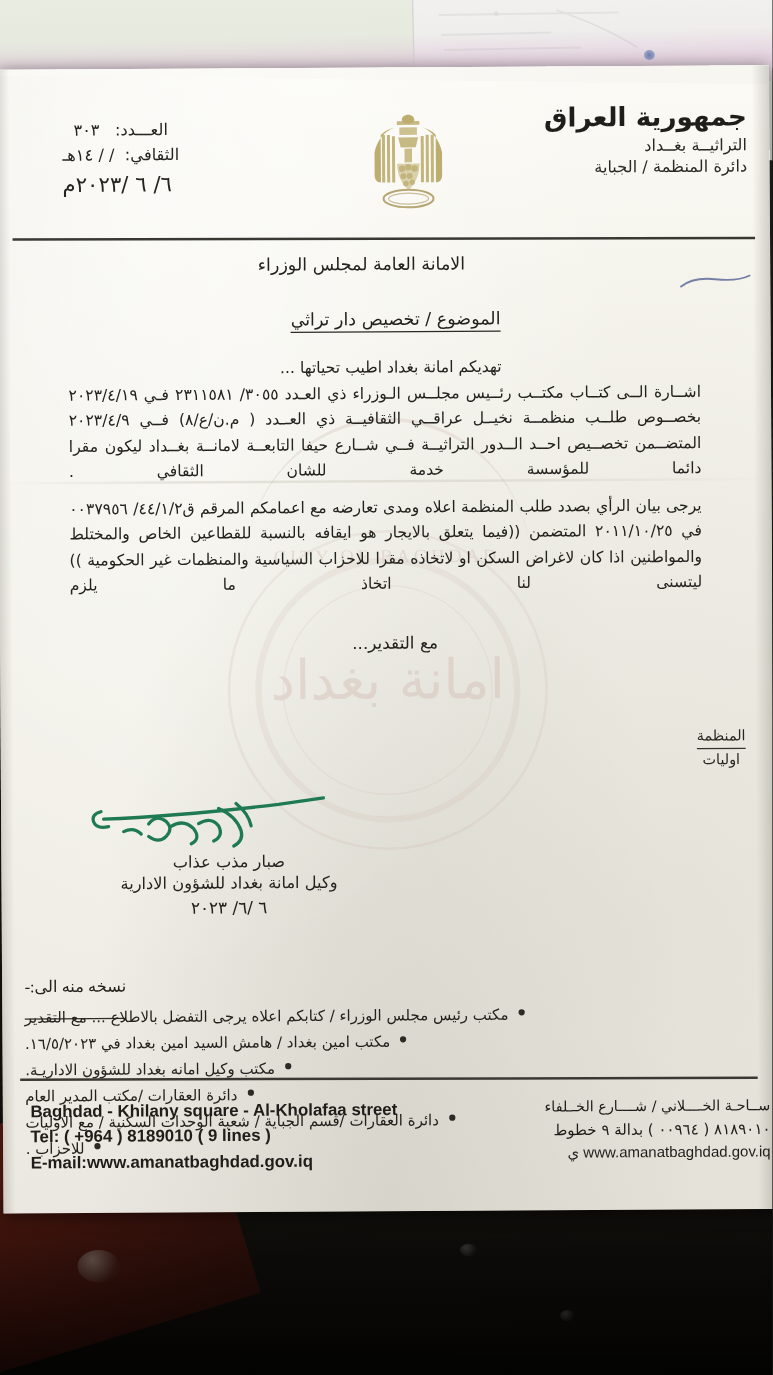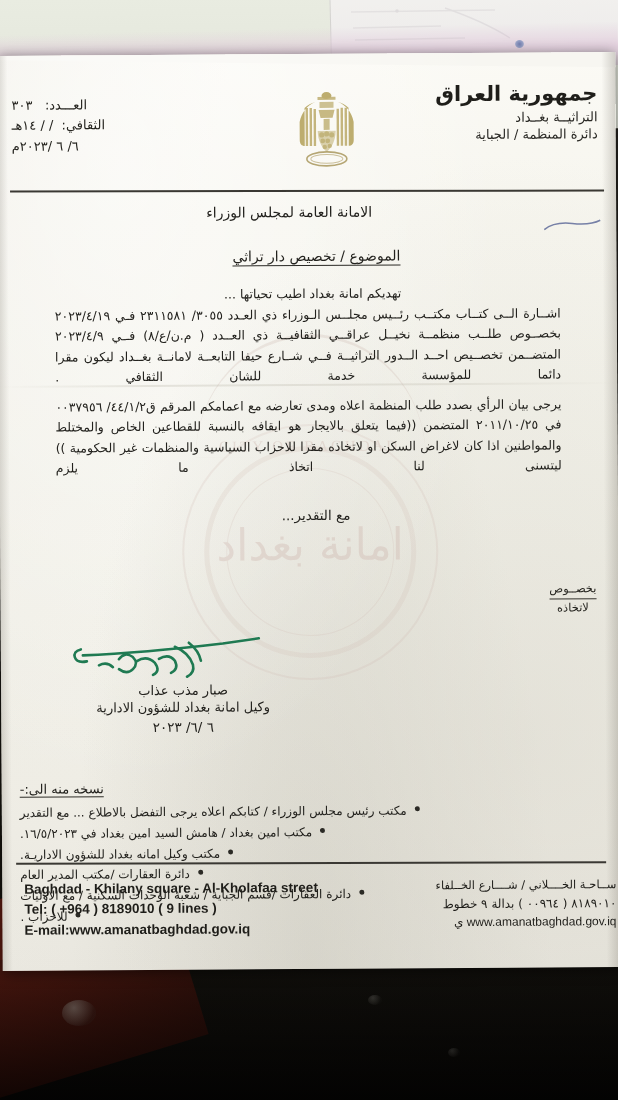--- a/index.html
+++ b/index.html
@@ -200,32 +200,32 @@
     position: absolute;
     left: 296px; top: 14px;
     width: 66px; height: 84px;
     opacity: .92;
   }
 
   .hdr-left {
     position: absolute;
     left: 14px; top: 22px;
     direction: rtl;
-    text-align: left;
+    text-align: center;
     width: 170px;
     color: #25241f;
   }
   .hdr-field {
     font-size: 13px;
     line-height: 1.55;
     white-space: nowrap;
   }
   .hdr-field .lbl { letter-spacing: 1px; }
   .hdr-date2 {
-    font-size: 13px;
+    font-size: 17px;
     line-height: 1.5;
     direction: rtl;
     margin-top: 1px;
     padding-right: 6px;
   }
   .rule-top {
     position: absolute;
     left: 12px; top: 118px;
     width: 594px;
     height: 0;
@@ -340,21 +340,22 @@
     color: #23221e;
   }
   .dist-title {
     text-align: left;
     padding-left: 18px;
     font-size: 13px;
     margin-bottom: 6px;
   }
   .dist-title span {
     border-bottom: 1px solid #2e2d28;
-    padding-bottom: 0;
+    padding-bottom: 18px;
+    font-family: Liberation Serif, serif;
   }
   .dist ul {
     list-style: none;
     margin: 0;
     padding: 0 30px 0 18px;
   }
   .dist li {
     font-size: 12px;
     line-height: 1.72;
     text-align: left;
@@ -529,22 +530,22 @@
       </div>
 
       <div class="greeting">تهديكم امانة بغداد اطيب تحياتها ...</div>
 
       <div class="para p1">اشــارة الــى كتــاب مكتــب رئــيس مجلــس الـوزراء ذي العـدد ٣٠٥٥/ ٢٣١١٥٨١ فـي ٢٠٢٣/٤/١٩ بخصــوص طلــب منظمــة نخيــل عراقــي الثقافيــة ذي العــدد ( م.ن/ع/٨) فــي ٢٠٢٣/٤/٩ المتضــمن تخصــيص احــد الــدور التراثيــة فــي شــارع حيفا التابعــة لامانــة بغــداد ليكون مقرا دائما للمؤسسة خدمة للشان الثقافي .</div>
       <div class="para p2">يرجى بيان الرأي بصدد طلب المنظمة اعلاه ومدى تعارضه مع اعمامكم المرقم ق٤٤/١/٢/ ٠٠٣٧٩٥٦ في ٢٠١١/١٠/٢٥ المتضمن ((فيما يتعلق بالايجار هو ايقافه بالنسبة للقطاعين الخاص والمختلط والمواطنين اذا كان لاغراض السكن او لاتخاذه مقرا للاحزاب السياسية والمنظمات غير الحكومية )) ليتسنى لنا اتخاذ ما يلزم</div>
 
       <div class="closing">مع التقدير...</div>
 
       <div class="attachments">
-        <div class="title">بخصــوص</div>
-        <div>لاتخاذه</div>
+        <div class="title">المنظمة</div>
+        <div>اوليات</div>
       </div>
 
       <div class="signature">
         <svg class="sig-ink" viewBox="0 0 240 64">
           <g fill="none" stroke="#1f7a52" stroke-width="2.6" stroke-linecap="round" stroke-linejoin="round">
             <path d="M18,18 Q10,20 12,26 Q14,32 24,30"></path>
             <path d="M20,24 Q80,22 160,13 Q182,10 196,8"></path>
             <path d="M56,28 Q62,20 70,26 Q76,32 70,38 Q64,44 56,38"></path>
             <path d="M74,30 Q84,24 92,32 Q98,40 90,44"></path>
             <path d="M96,28 Q106,22 112,30 Q116,38 108,42"></path>

